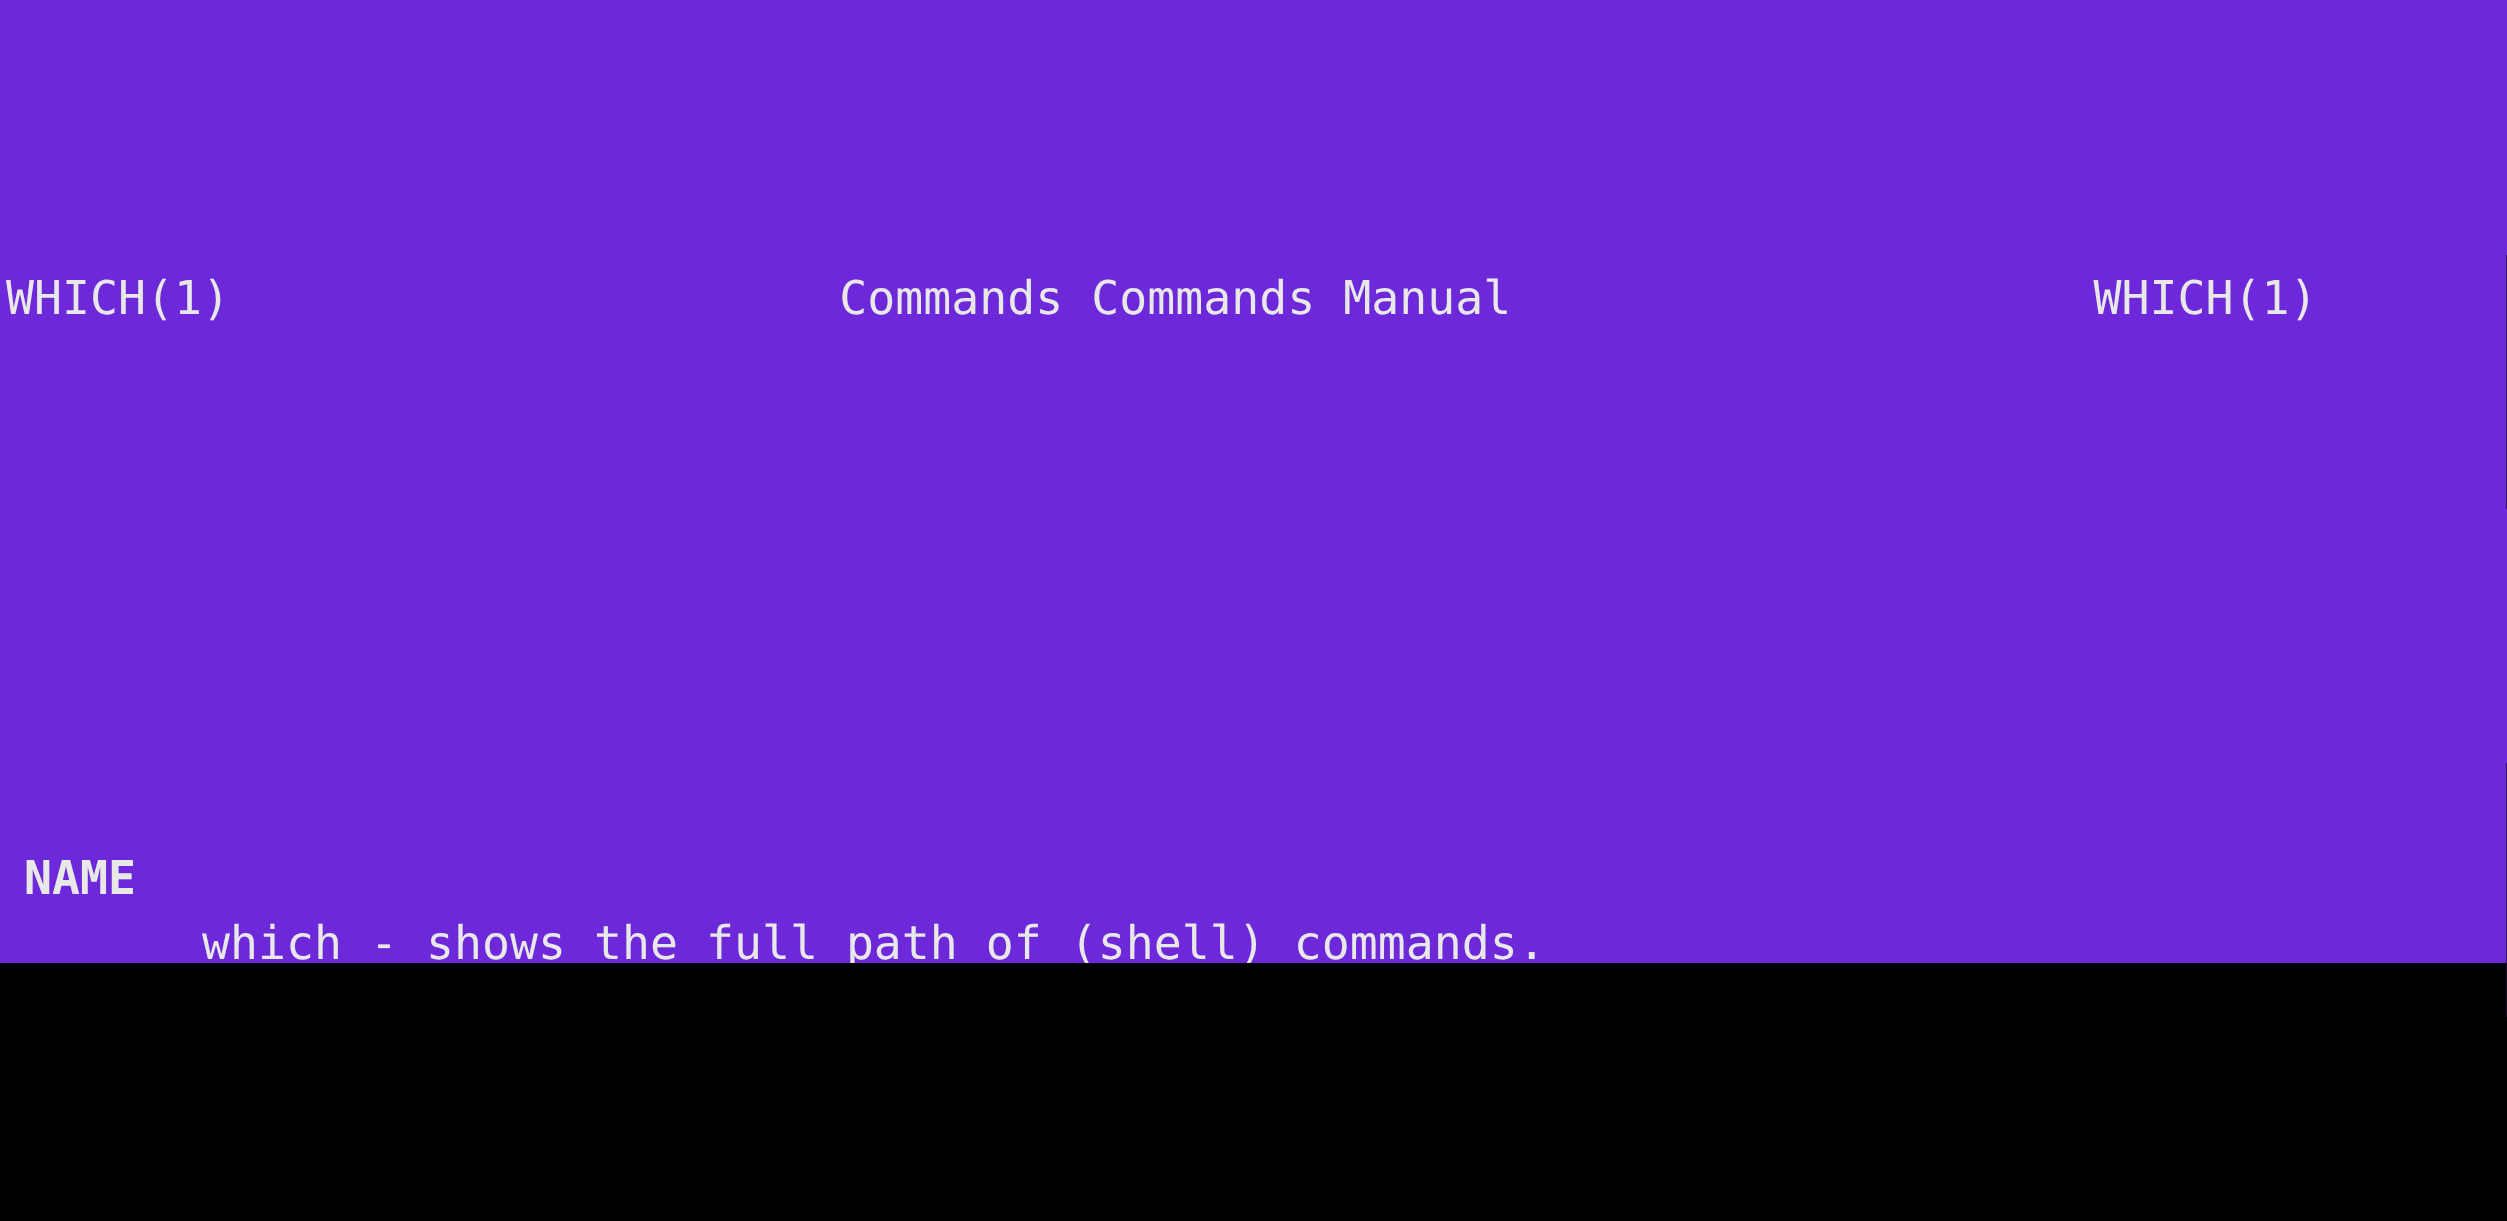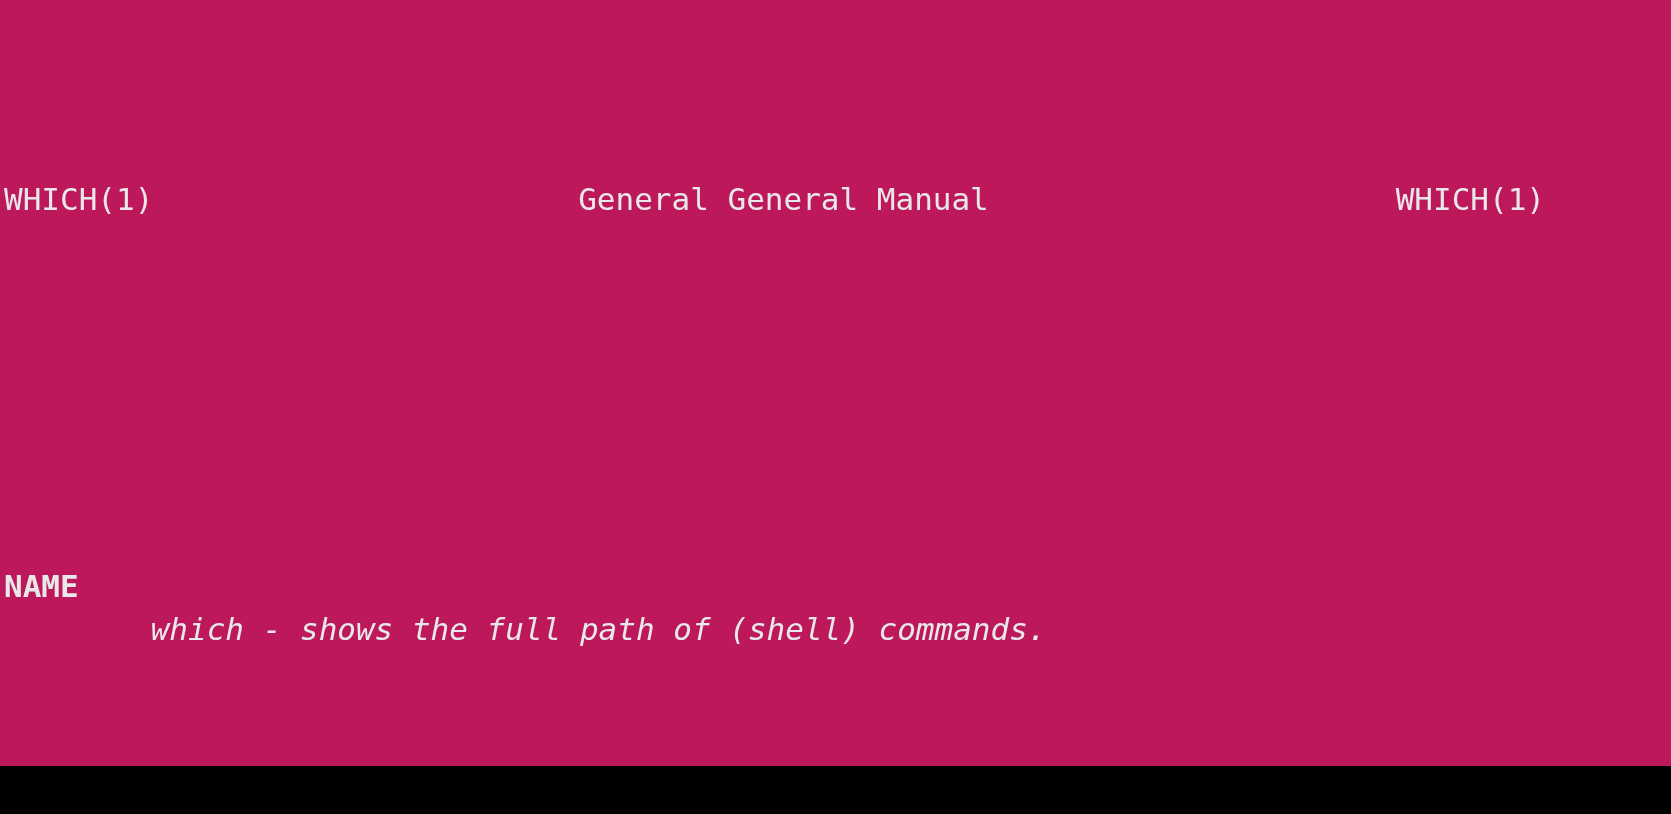--- a/index.html
+++ b/index.html
@@ -14,22 +14,22 @@
   body {
     font-family: "DejaVu Sans Mono", "Liberation Mono", monospace;
     font-size: 31px;
     line-height: 43px;
     color: #e8e8e8;
     -webkit-font-smoothing: antialiased;
   }
   .terminal {
     position: relative;
     width: 1671px;
-    height: 766px;
-    background: #be185d;
+    height: 642px;
+    background: #6d28d9;
     padding: 0;
     box-sizing: border-box;
     overflow: hidden;
   }
   .man-page {
     position: absolute;
     left: 0;
     top: 6px;
     width: 1671px;
     white-space: pre;
@@ -59,44 +59,43 @@
     font-weight: 400;
   }
   .header-center {
     flex: 0 0 auto;
     margin-left: 18px;
   }
   .section-head {
     display: block;
     height: 43px;
     font-weight: 700;
-    padding-left: 4px;
+    padding-left: 16px;
     white-space: pre;
   }
   .body-line {
     display: block;
     height: 43px;
-    padding-left: 20px;
+    padding-left: 4px;
     white-space: pre;
-    font-style: italic;
   }
   b, .bold {
     font-weight: 700;
   }
 </style>
 </head>
 <body>
 
 <div class="terminal">
   <div class="man-page">
 
     
     <div class="header-line">
       <span class="header-seg">WHICH(1)</span>
-      <span class="header-seg header-center">General General Manual</span>
+      <span class="header-seg header-center">Commands Commands Manual</span>
       <span class="header-seg">WHICH(1)</span>
     </div>
 
     <div class="line blank"> </div>
 
     
     <div id="sections-root"><div class="section-head">NAME</div><div class="body-line"><span>       </span><span>which - shows the full path of (shell) commands.</span></div><div class="line blank"> </div><div class="line blank"> </div></div>
 
   </div>
 </div>

